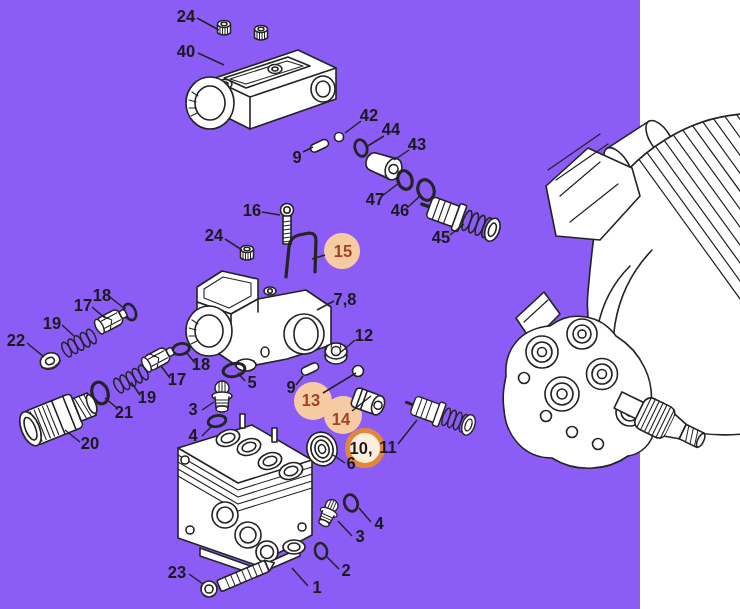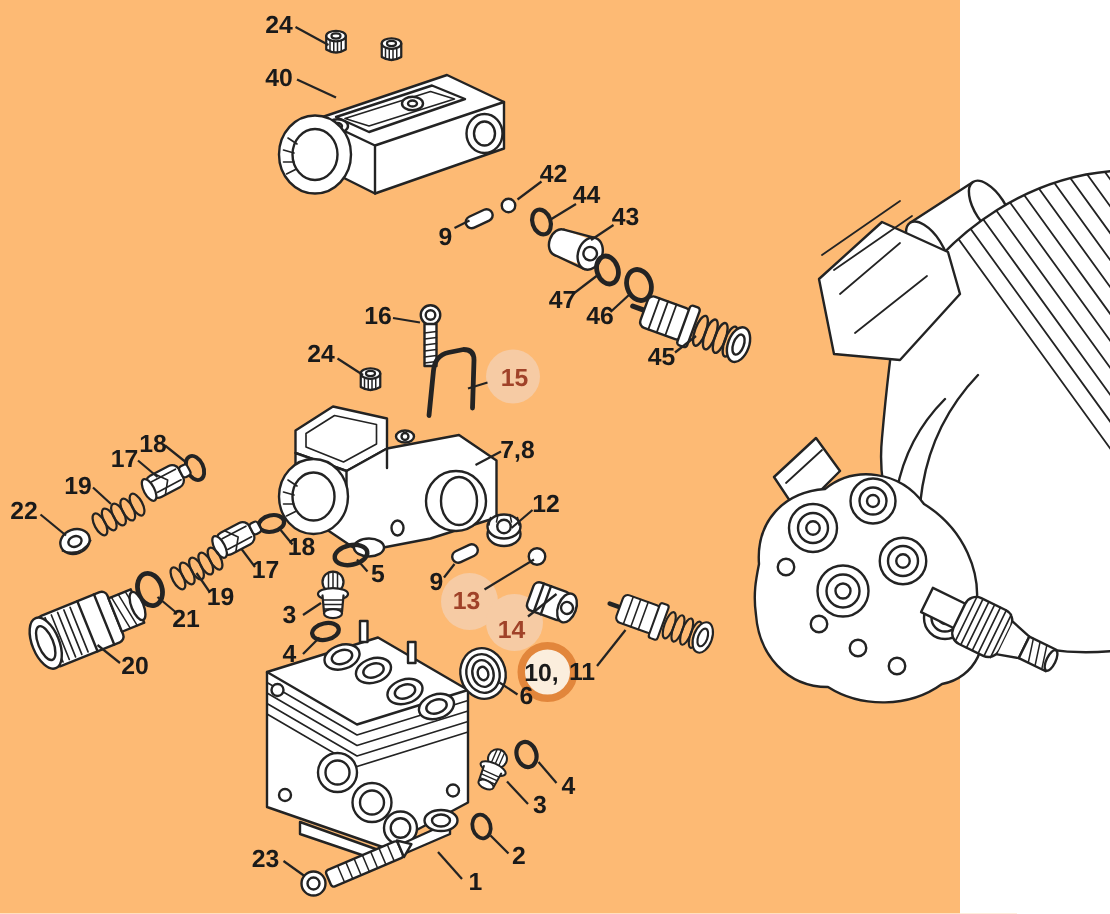--- a/index.html
+++ b/index.html
@@ -1,17 +1,17 @@
 <!DOCTYPE html>
 <html><head>
 <meta charset="utf-8">
 <style>
   html,body{margin:0;padding:0;background:#ffffff;width:740px;height:609px;overflow:hidden;
             font-family:"Liberation Sans", sans-serif;}
-  .stage{position:relative;width:640px;height:609px;background:#fdba74;}
+  .stage{position:relative;width:640px;height:609px;background:#8b5cf6;}
   svg{display:block}
   .lbl{font-family:"Liberation Sans", sans-serif;font-size:16.5px;font-weight:bold;}
   .art *{vector-effect:none}
 </style>
 </head>
 <body>
 
 <div class="stage">
 <svg width="740" height="609" viewBox="0 0 740 609" xmlns="http://www.w3.org/2000/svg">
 

